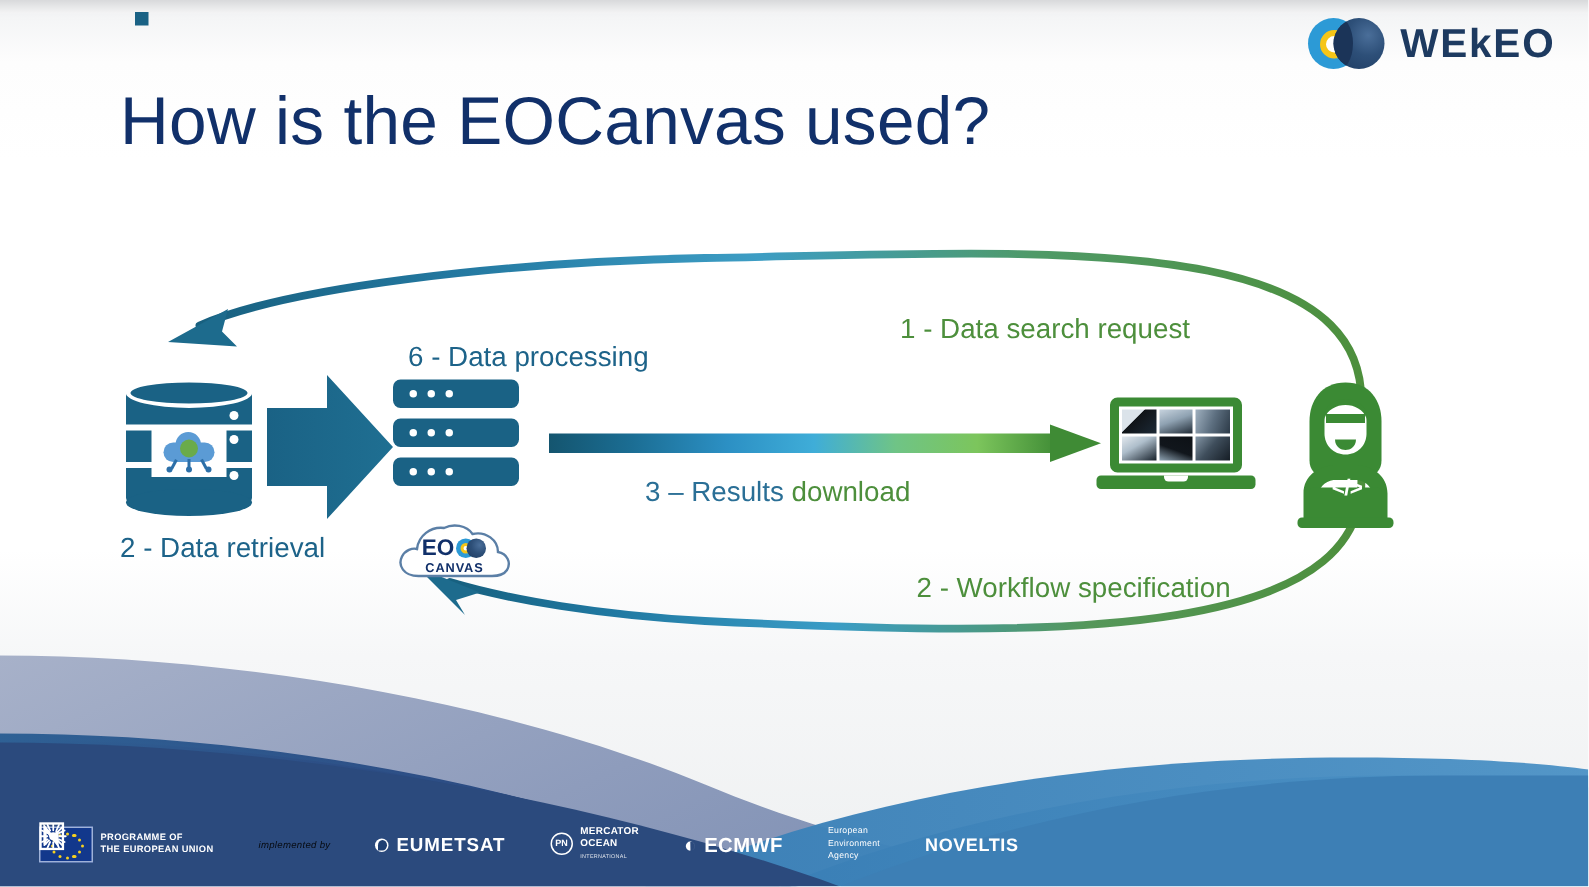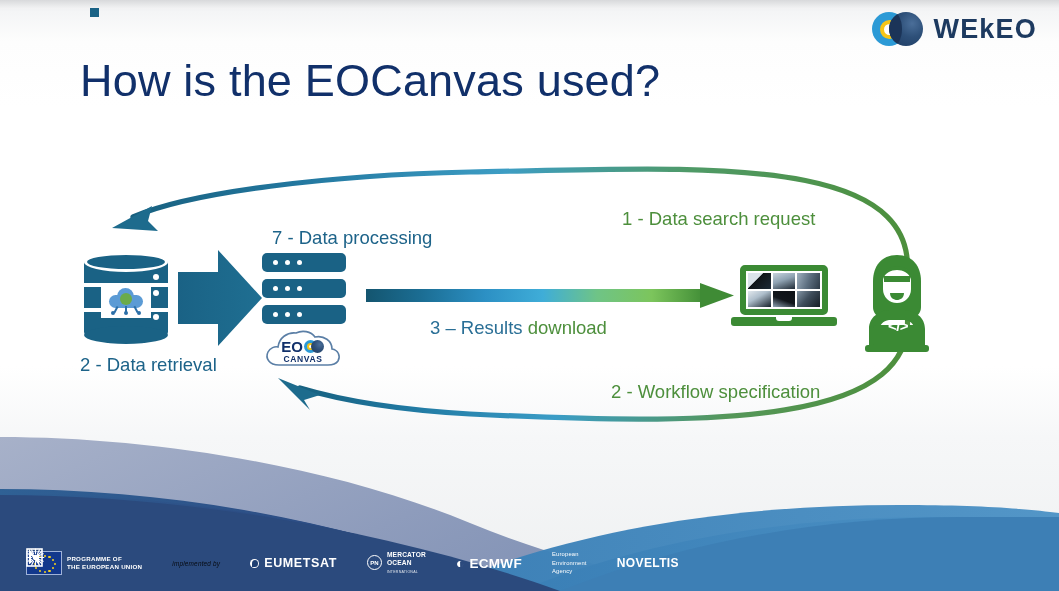--- a/index.html
+++ b/index.html
@@ -50,21 +50,21 @@
   }
 
   
   #diagram { position:absolute; left:0; top:0; width:1059px; height:470px; }
   #loop-svg { position:absolute; left:0; top:0; width:1059px; height:470px; }
 
   .lbl { position:absolute; white-space:nowrap; font-size:18.5px; }
   .lbl-blue { color:#1d6389; }
   .lbl-green { color:#4d8f3c; }
 
-  #label-1 { left:622px; top:208px; }
+  #label-1 { left:600px; top:208px; }
   #label-2 { left:40px;  top:354px;margin-left:40px; }
   #label-3 { left:611px; top:381px; }
   #label-4 { left:272px; top:227px; }
   #label-5 { left:430px; top:317px; }
   #label-5 .seg-b { color:#2a6f96; }
   #label-5 .seg-g { color:#4d8f3c; }
 
   
   #db-icon { position:absolute; left:84px; top:252px; width:84px; height:92px; }
   .db-body {
@@ -116,21 +116,21 @@
   
   #servers { position:absolute; left:262px; top:253px; width:84px; height:72px; }
   .srv {
     position:absolute; left:0; width:84px; height:19px; border-radius:5px;
     background:#1a6285; display:flex; align-items:center; gap:7px; padding-left:11px;
   }
   .srv.s1 { top:0; } .srv.s2 { top:26px; } .srv.s3 { top:52px; }
   .srv i { width:5px; height:5px; border-radius:50%; background:#ffffff; display:block; }
 
   
-  #eocanvas { position:absolute; left:262px; top:327px; width:82px; height:42px; }
+  #eocanvas { position:absolute; left:262px; top:346px; width:82px; height:42px; }
   #eocanvas svg { position:absolute; left:0; top:0; }
   .eoc-inner {
     position:absolute; left:0; top:7px; width:82px; height:34px;
     display:flex; flex-direction:column; align-items:center; justify-content:center;
   }
   .eoc-row { display:flex; align-items:center; gap:1px; height:15px; }
   .eoc-e { font-size:15px; font-weight:bold; color:#11306a; line-height:1; }
   .eoc-marks { position:relative; width:21px; height:13px; }
   .eoc-ring {
     position:absolute; left:0; top:0; width:13px; height:13px; border-radius:50%;
@@ -263,21 +263,21 @@
       </g>
 
       <g>
         <polygon points="178,272 218,272 218,250 262,298 218,346 218,324 178,324" fill="url(#gFat)"></polygon>
       </g>
     </svg>
 
     <div class="lbl lbl-green" id="label-1">1 - Data search request</div>
     <div class="lbl lbl-blue" id="label-2">2 - Data retrieval</div>
     <div class="lbl lbl-green" id="label-3">2 - Workflow specification</div>
-    <div class="lbl lbl-blue" id="label-4">7 - Data processing</div>
+    <div class="lbl lbl-blue" id="label-4">6 - Data processing</div>
     <div class="lbl" id="label-5"><span class="seg-b">3 – Results </span><span class="seg-g">download</span></div>
 
     <div id="db-icon">
       <div class="db-body"></div>
       <div class="db-band b1"></div>
       <div class="db-band b2"></div>
       <div class="db-bot"></div>
       <div class="db-top"></div>
       <div class="db-dot d3"></div>
       <div class="db-dot d1"></div>

